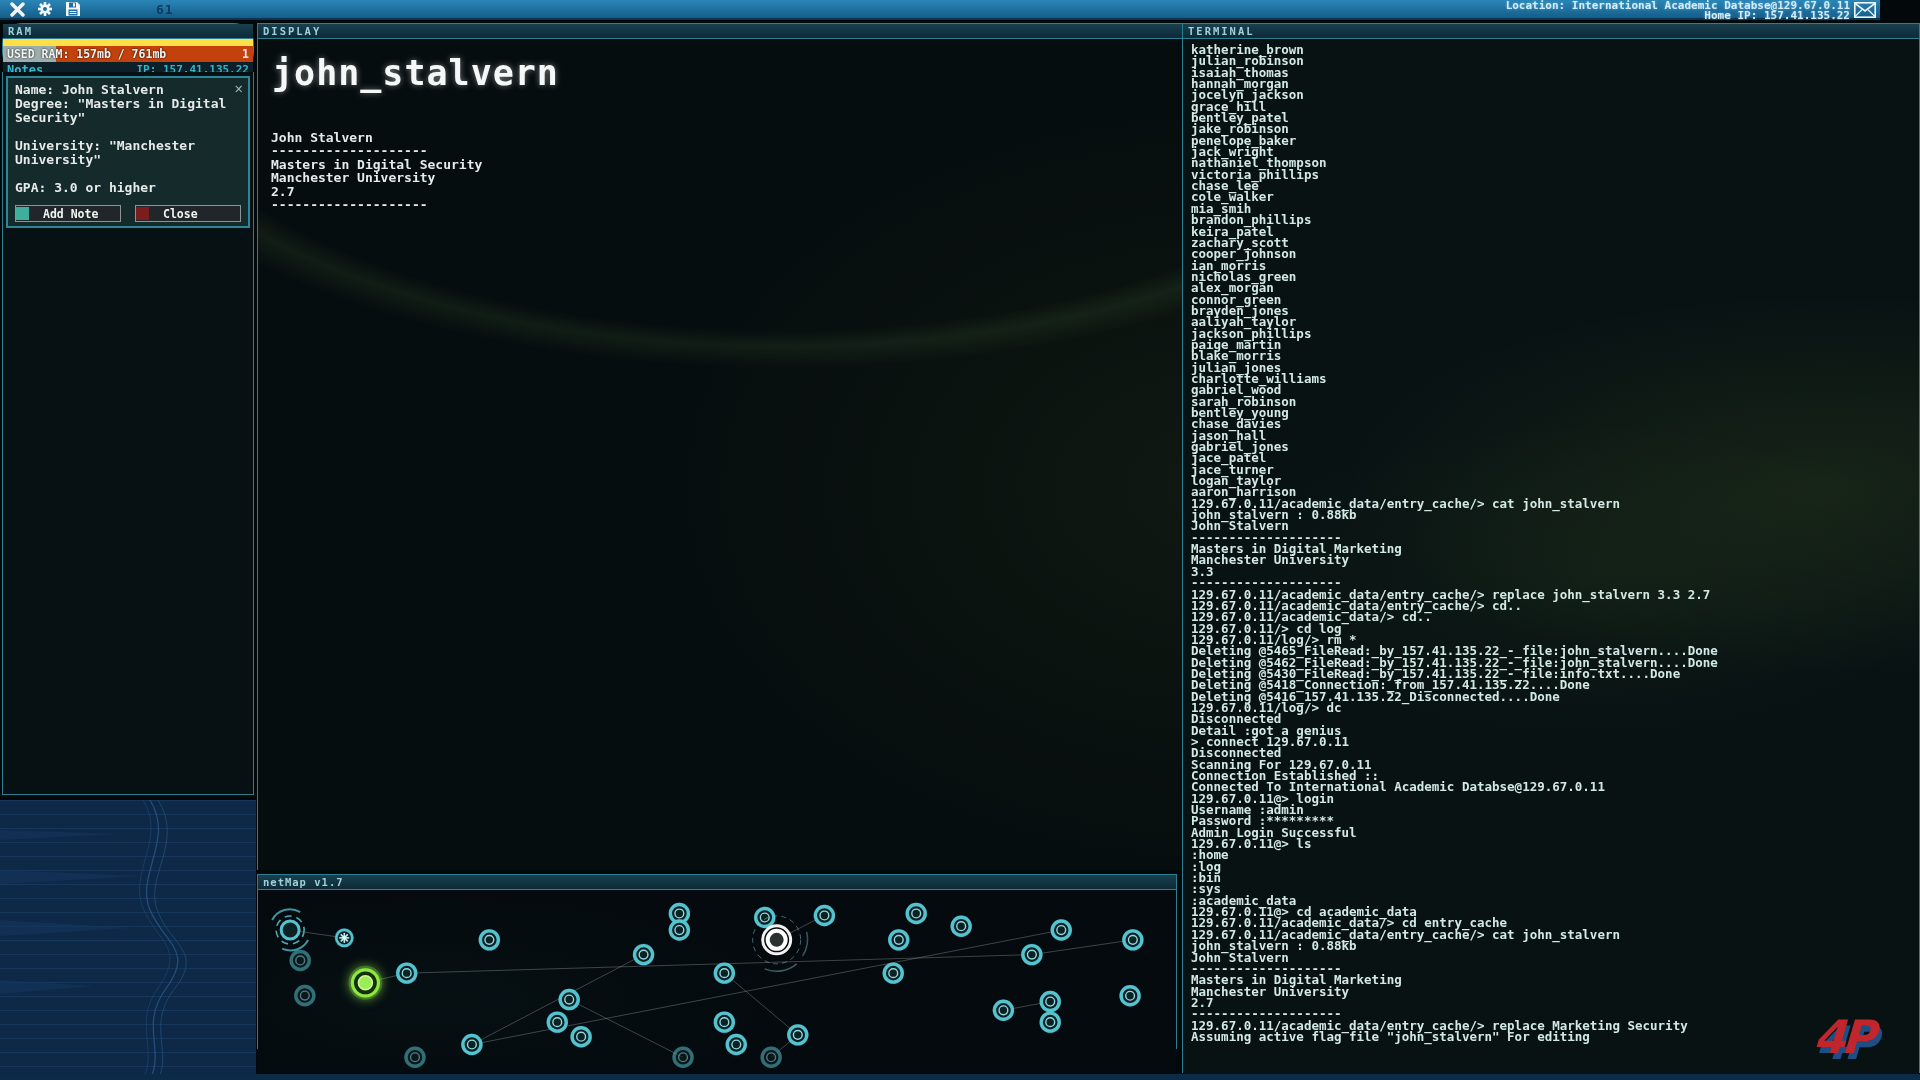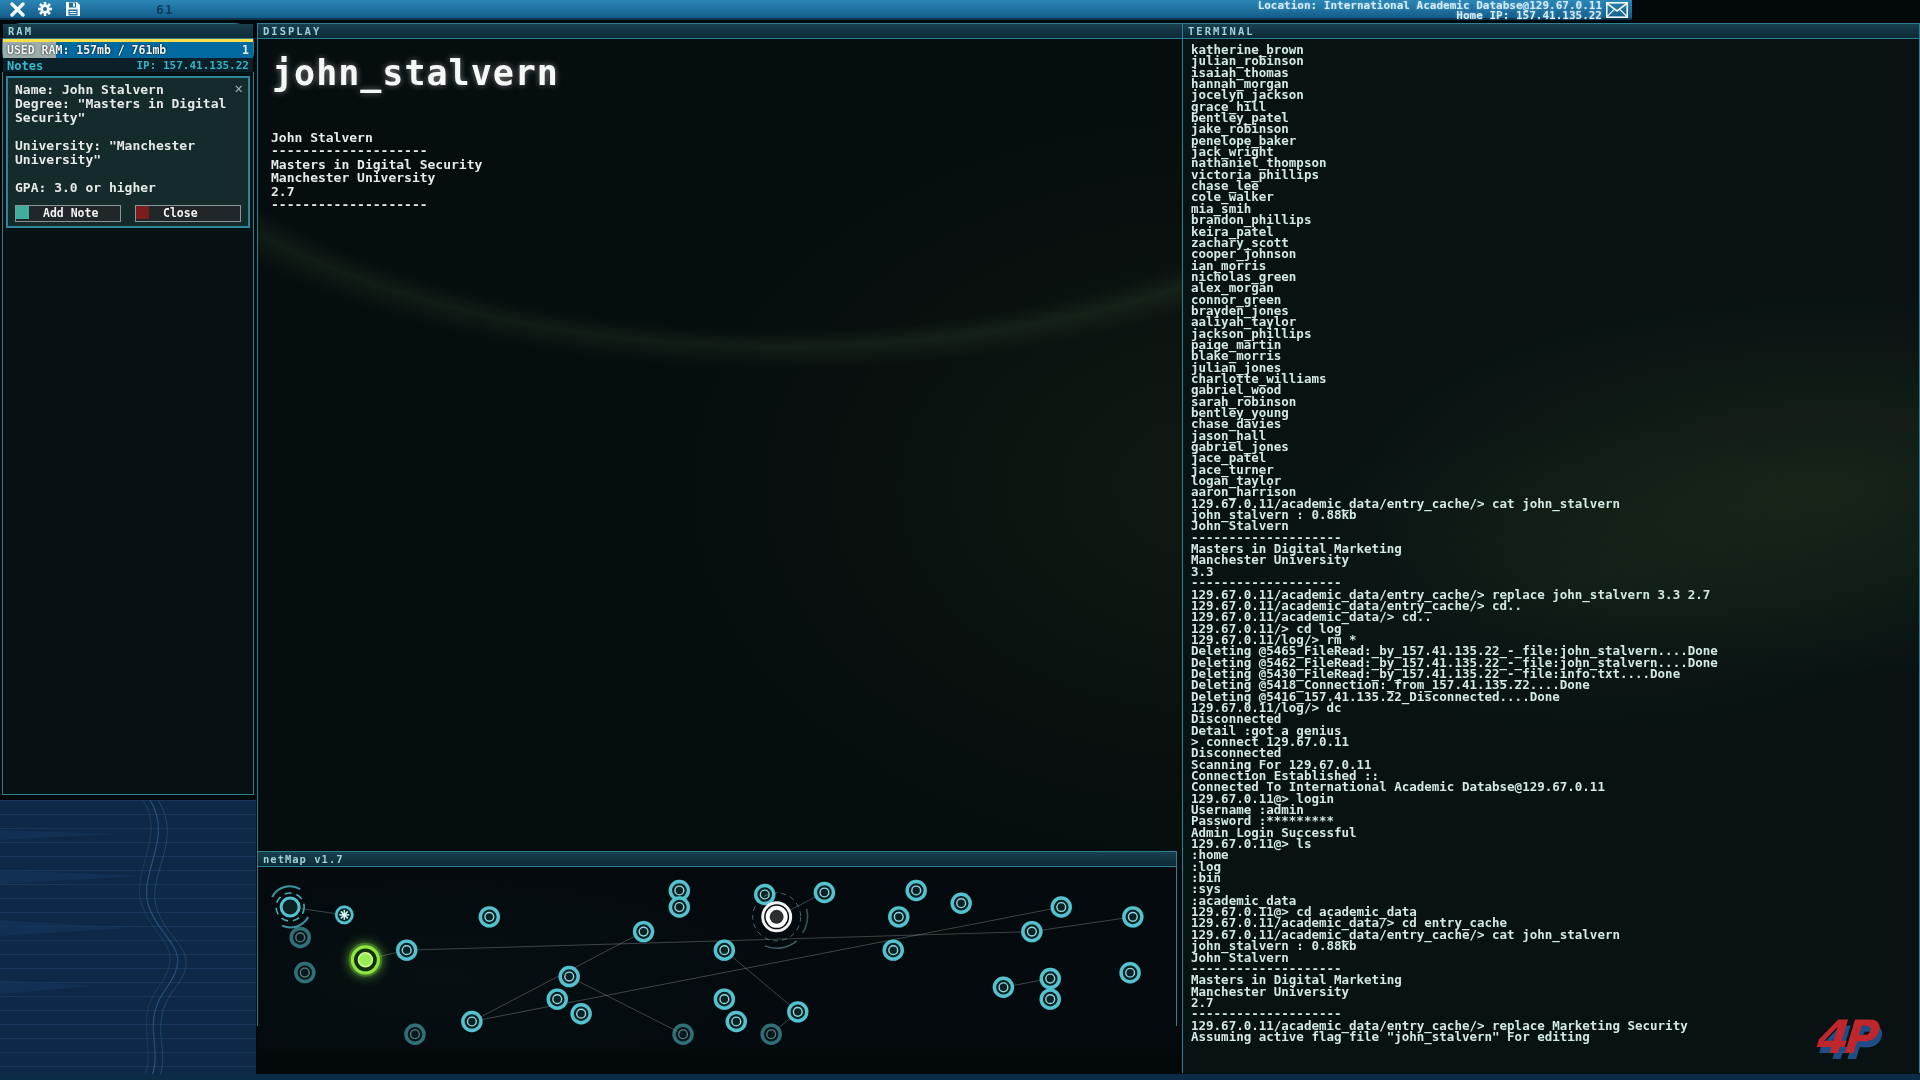--- a/index.html
+++ b/index.html
@@ -4,21 +4,21 @@
 <style>
   html,body{margin:0;padding:0;}
   body{
     width:1920px;height:1080px;position:relative;overflow:hidden;
     background:#03090b;
     font-family:"DejaVu Sans Mono","Liberation Mono",monospace;
     -webkit-font-smoothing:antialiased;
   }
   
   .topbar{
-    position:absolute;left:0;top:0;width:1632px;height:20px;
+    position:absolute;left:0;top:0;width:1880px;height:20px;
     background:linear-gradient(#2a86b6,#145d8a);
     border-bottom:2px solid #0a3450;
     display:flex;align-items:center;gap:10px;padding-left:8px;box-sizing:border-box;
   }
   .tb-icon{width:18px;height:16px;display:inline-flex;align-items:center;justify-content:center;cursor:pointer;}
   .tb-counter{color:#0c3e60;font-weight:bold;font-size:13px;margin-left:64px;letter-spacing:1px;}
   .tb-right{
     position:absolute;right:30px;top:0;height:20px;text-align:right;
     color:#d4edfa;font-size:11px;font-weight:bold;line-height:10px;padding-top:1px;
     text-shadow:0 0 3px rgba(160,220,255,.5);
@@ -26,37 +26,37 @@
   .tb-mail{position:absolute;right:4px;top:2px;}
   
   .panel{position:absolute;background:#071012;border:1px solid #2d7e91;box-sizing:border-box;}
   .phead{
     height:15px;background:linear-gradient(#19404f,#0d2a37);
     border-bottom:1px solid #2d7e91;
     color:#9ed2d8;font-size:10.5px;font-weight:bold;letter-spacing:2px;
     padding:1px 5px 0 5px;box-sizing:border-box;white-space:pre;
   }
   
-  .ram-bar{position:relative;height:16px;background:#0369a1;border-top:3px solid #fde047;overflow:hidden;}
+  .ram-bar{position:relative;height:16px;background:#c2410c;border-top:7px solid #fde047;overflow:hidden;}
   .ram-used{position:absolute;left:0;top:0;bottom:0;background:#9cadac;}
   .ram-text{position:absolute;left:4px;top:1px;color:#f2f6f5;font-size:11.5px;font-weight:bold;text-shadow:0 0 2px #000;}
   .ram-right{position:absolute;right:4px;top:1px;color:#e8eceb;font-size:11.5px;font-weight:bold;}
   .notes-head{display:flex;justify-content:space-between;align-items:center;height:15px;
     background:#0b2029;border-bottom:1px solid #1d5565;padding:0 4px;}
   .notes-head .nh-l{color:#39b9cd;font-size:12px;font-weight:bold;}
   .notes-head .nh-r{color:#35b5c9;font-size:11px;font-weight:bold;}
   .note-card{
     position:relative;margin:4px 3px;background:#152a2b;border:2px solid #2d8598;
     padding:5px 7px 4px 7px;color:#e6eae8;font-size:13px;font-weight:bold;line-height:14px;
   }
   .note-line{min-height:14px;white-space:pre-wrap;}
   .note-close{position:absolute;right:5px;top:4px;color:#9fb3b3;font-size:14px;font-weight:bold;cursor:pointer;line-height:12px;}
   .note-btnrow{display:flex;gap:14px;margin-top:10px;}
   .note-btn{
-    flex:1;display:flex;height:15px;background:#20262a;
+    flex:1;display:flex;align-items:center;height:15px;background:#20262a;
     border:1px solid #8a9596;color:#f0f3f2;font-size:11.5px;font-weight:bold;cursor:pointer;
   }
   .note-btn .chip{width:13px;height:13px;margin-right:14px;}
   .chip-add{background:#3fae9e;}
   .chip-close{background:#7c1d1d;}
   .navy{
     position:absolute;left:0;top:800px;width:256px;height:280px;
     background:#0d2947;overflow:hidden;
   }
   .navy .hlines{position:absolute;inset:0;
@@ -202,21 +202,21 @@
   <div class="display-body">
     <div class="display-title">john_stalvern</div>
     <div class="back-btn">&lt;-</div>
     <div class="file-text" id="file-lines"><div class="file-line">John Stalvern</div><div class="file-line">--------------------</div><div class="file-line">Masters in Digital Security</div><div class="file-line">Manchester University</div><div class="file-line">2.7</div><div class="file-line">--------------------</div></div>
     <div class="d-scroll">
       <div class="d-thumb"></div>
     </div>
   </div>
 </div>
 
-<div class="panel" style="left:257px;top:851px;width:920px;height:175px;">
+<div class="panel" style="left:257px;top:874px;width:920px;height:175px;">
   <div class="phead" style="letter-spacing:1px;text-transform:none;">netMap v1.7</div>
   <div class="map-body">
     <svg id="map-svg" width="918" height="182" viewBox="0 0 918 182">
         <line x1="32.13" y1="40.04" x2="86.292" y2="47.866" stroke="rgba(165,175,175,0.35)" stroke-width="1"></line>
         <line x1="107.40599999999999" y1="92.82000000000001" x2="148.716" y2="83.174" stroke="rgba(165,175,175,0.35)" stroke-width="1"></line>
         <line x1="148.716" y1="83.174" x2="773.874" y2="64.61" stroke="rgba(165,175,175,0.35)" stroke-width="1"></line>
         <line x1="213.894" y1="154.51800000000003" x2="803.25" y2="40.04" stroke="rgba(165,175,175,0.35)" stroke-width="1"></line>
         <line x1="385.56" y1="64.61" x2="213.894" y2="154.51800000000003" stroke="rgba(165,175,175,0.35)" stroke-width="1"></line>
         <line x1="311.202" y1="109.564" x2="425.034" y2="167.258" stroke="rgba(165,175,175,0.35)" stroke-width="1"></line>
         <line x1="466.344" y1="83.174" x2="539.784" y2="144.87199999999999" stroke="rgba(165,175,175,0.35)" stroke-width="1"></line>

